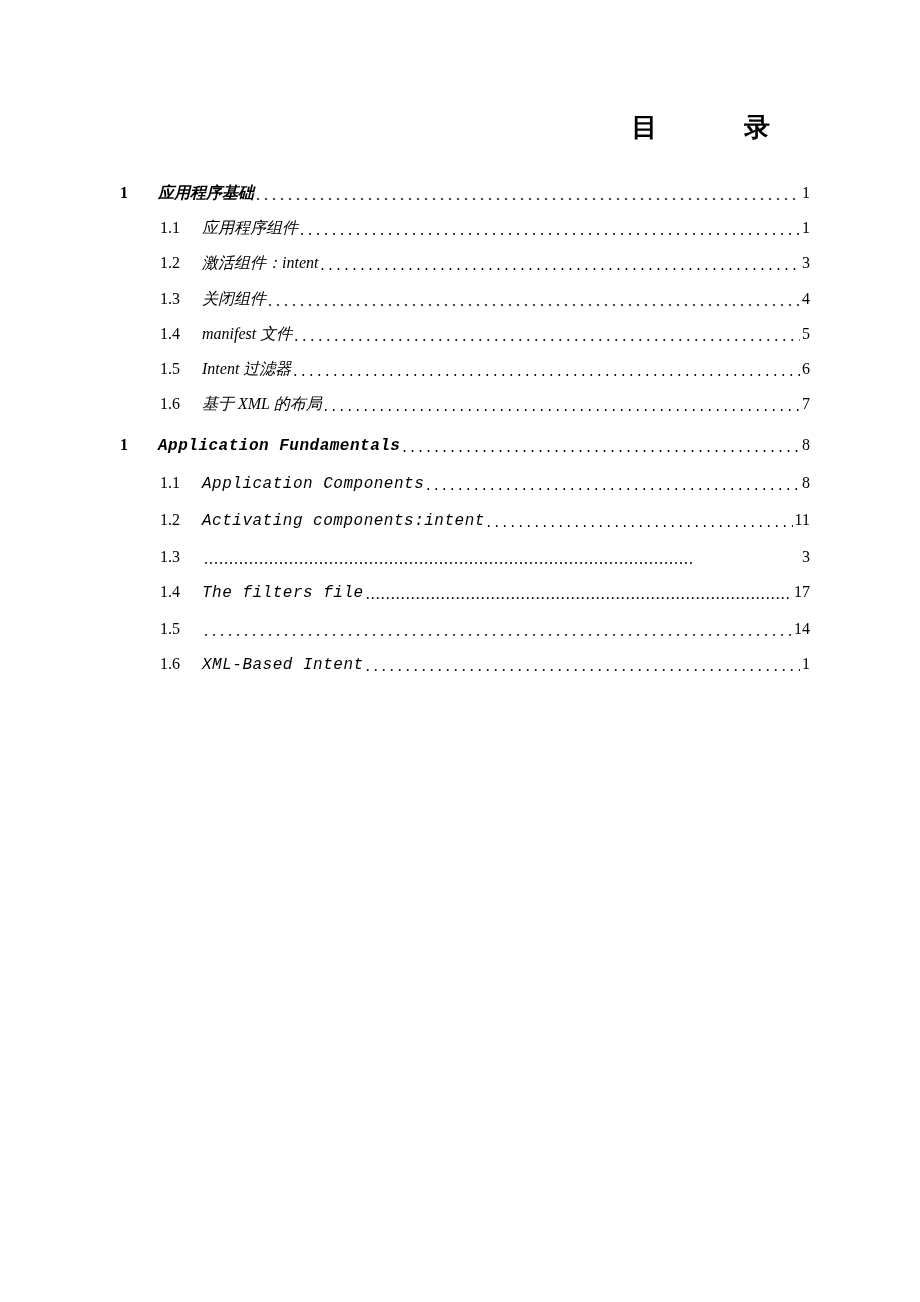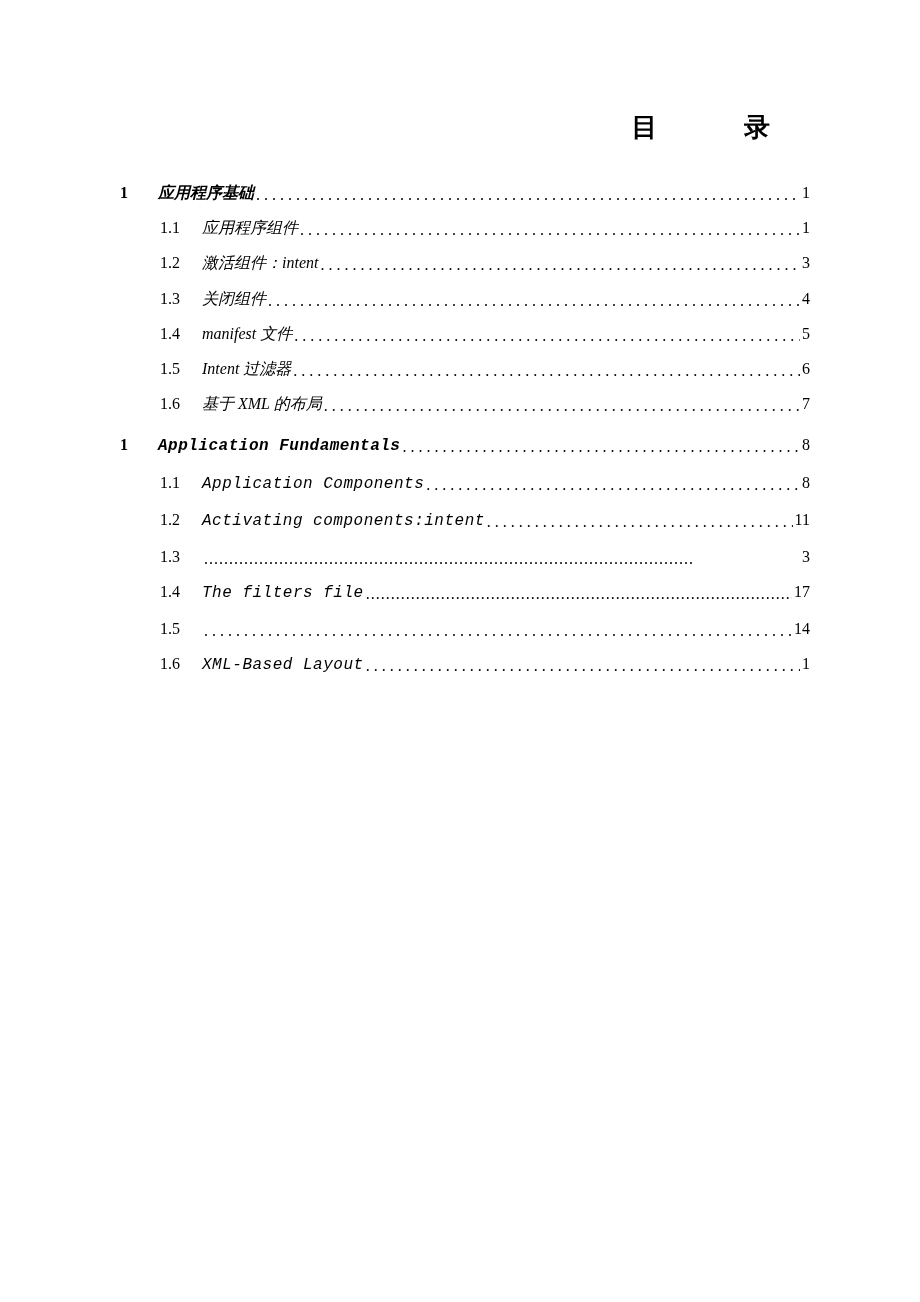--- a/index.html
+++ b/index.html
@@ -154,18 +154,18 @@
         <span class="dots tight"></span>
         <span class="entry-page">17</span>
       </div>
       <div class="toc-entry level-2">
         <span class="entry-num">1.5</span>
         <span class="dots"></span>
         <span class="entry-page">14</span>
       </div>
       <div class="toc-entry level-2">
         <span class="entry-num">1.6</span>
-        <span class="entry-title mono">XML-Based Layout</span>
+        <span class="entry-title mono">XML-Based Intent</span>
         <span class="dots"></span>
         <span class="entry-page">1</span>
       </div>
     </div>
   </div>
 
 </body></html>

